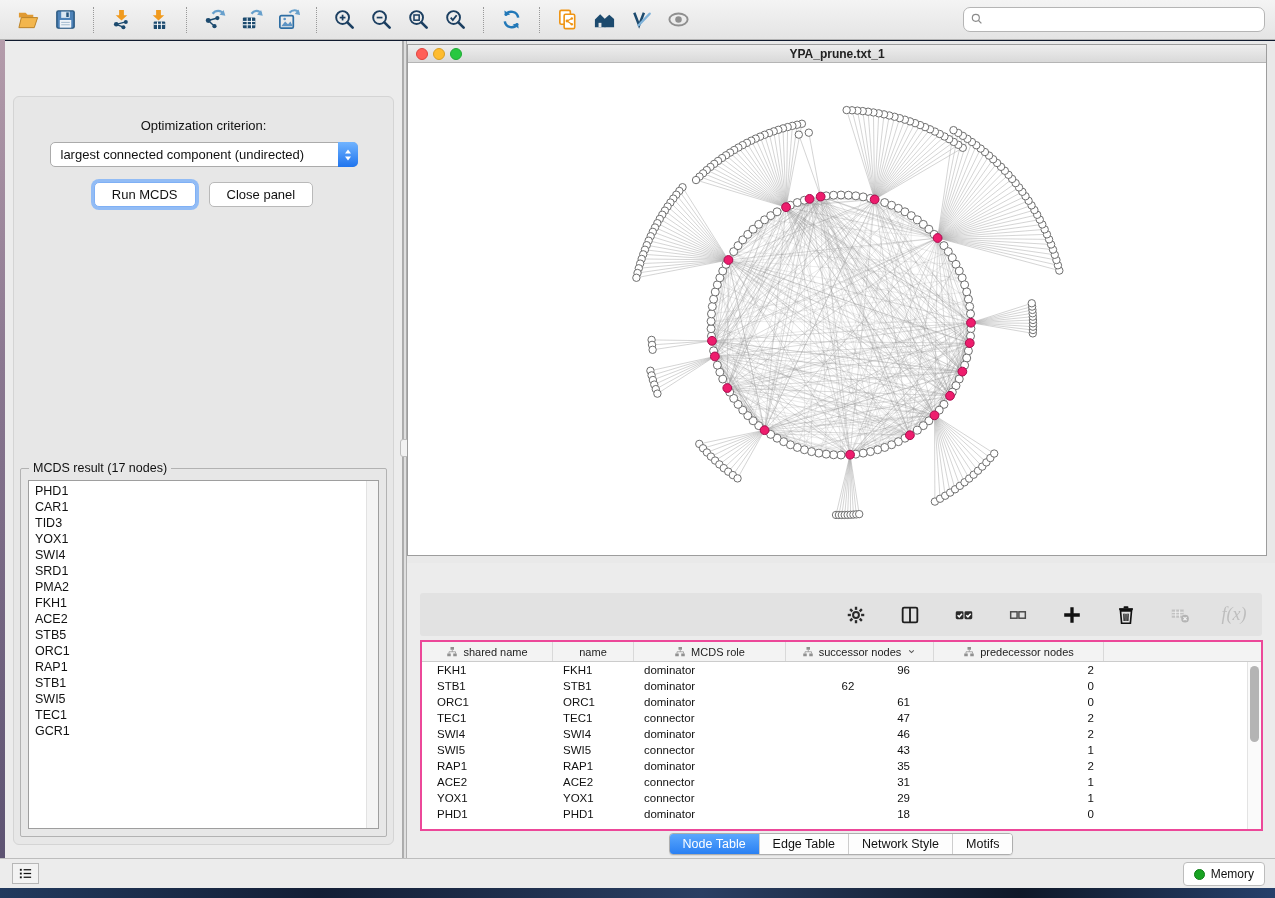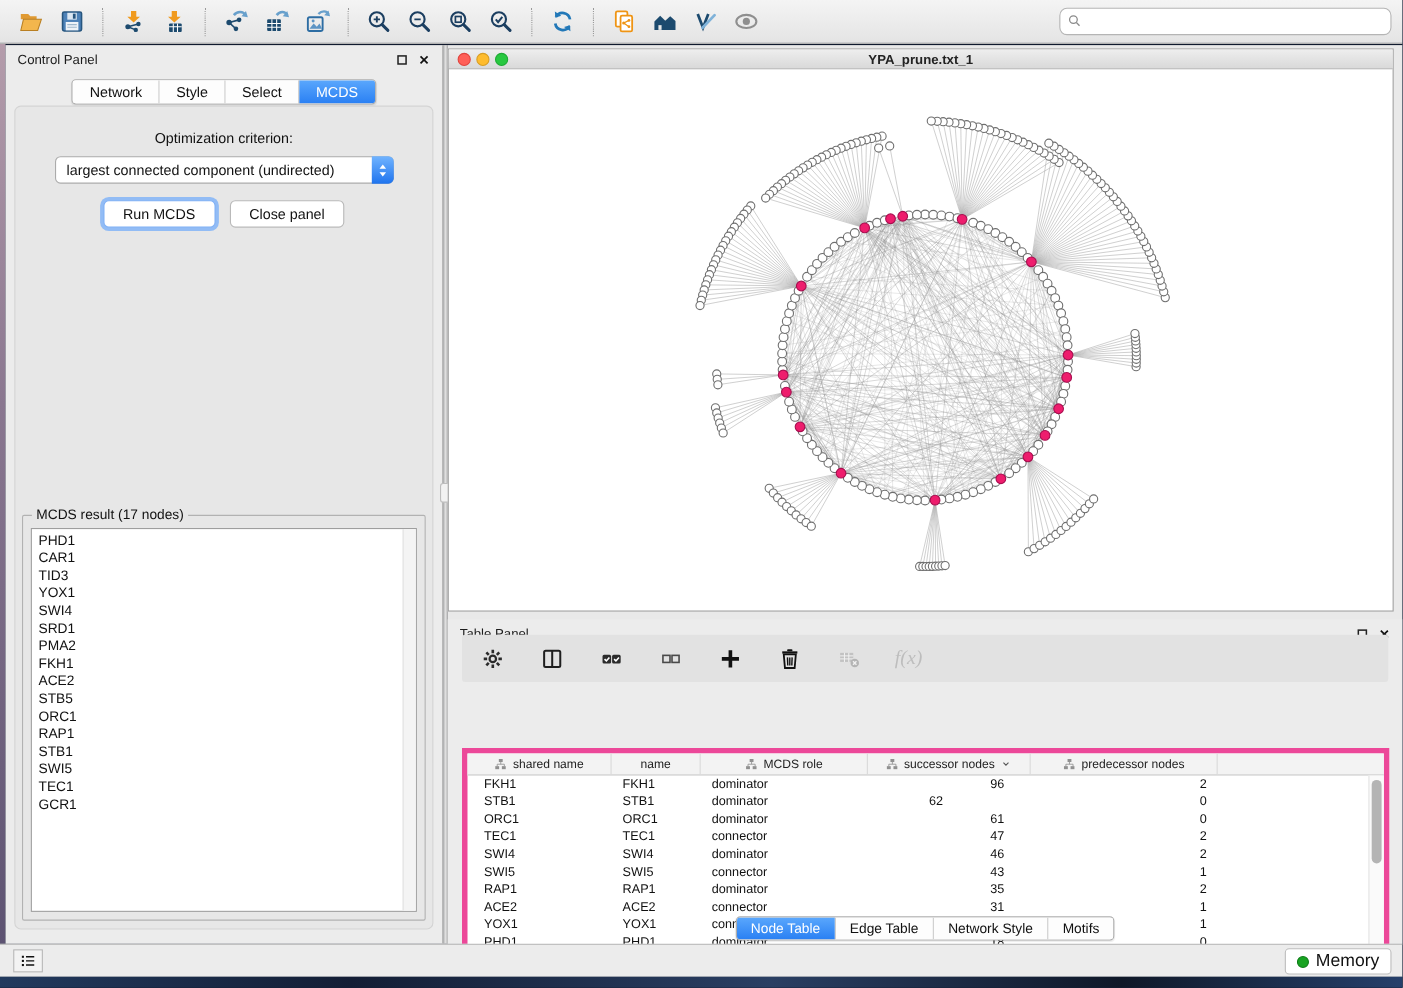--- a/index.html
+++ b/index.html
@@ -86,30 +86,30 @@
   .net-title { font-size:12px; font-weight:700; color:#222; }
   .dots { position:absolute; left:8px; top:3px; display:flex; gap:5px; }
   .dot { width:12px; height:12px; border-radius:50%; }
   .dot.red { background:#ff5f57; border:1px solid #e0443e; }
   .dot.yellow { background:#febc2e; border:1px solid #d89e24; }
   .dot.green { background:#28c840; border:1px solid #1eaa34; }
   #net-svg { display:block; }
 
   
   .table-panel { position:absolute; left:407px; right:0; top:563px; height:295px; background:#ececec; }
-  .table-toolbar { position:absolute; left:13px; right:13px; top:14px; height:43px;
-    background:#e2e2e2; border-radius:3px; display:flex; align-items:center; gap:18px; padding:0 10px; }
+  .table-toolbar { position:absolute; left:13px; right:13px; top:30px; height:43px;
+    background:#e2e2e2; border-radius:3px; display:flex; align-items:center; gap:18px; padding:0 10px;justify-content:flex-end; }
   .tt-btn { width:36px; height:34px; display:flex; align-items:center; justify-content:center;
     background:none; border:none; }
   .tt-btn svg { width:22px; height:22px; }
   .tt-btn.disabled { opacity:.55; }
   .fx-glyph { font-family:"Liberation Serif", serif; font-style:italic; font-size:18px; color:#a0a0a0; }
 
   .data-table { position:absolute; left:13px; right:12px; top:77px; height:191px;
-    background:#fff; border:5px solid #ec4899;margin-top:40px; }
+    background:#fff; border:2px solid #ec4899; }
   .thead { display:flex; height:20px; background:#f3f3f3; border-bottom:1px solid #cccccc; }
   .th { display:flex; align-items:center; justify-content:center; gap:5px;
     font-size:11px; color:#222; border-right:1px solid #d9d9d9; overflow:hidden; }
   .th:last-child { border-right:none; flex:1; }
   .th svg.org { width:12px; height:12px; }
   .th svg.chev { width:11px; height:11px; }
   .tbody { position:absolute; left:0; right:14px; top:20px; bottom:0; overflow:hidden; }
   .tr { display:flex; height:16px; align-items:center; }
   .td { font-size:11.5px; color:#111; white-space:nowrap; overflow:hidden; }
   .vscroll { position:absolute; right:0; top:20px; bottom:0; width:14px;
@@ -122,21 +122,21 @@
 
   
   .status-bar { position:absolute; left:0; right:0; bottom:10px; height:30px;
     background:#ececec; border-top:1px solid #bdbdbd; }
   .list-btn { position:absolute; left:12px; top:4px; width:27px; height:21px;
     background:#f3f3f3; border:1px solid #b7b7b7; display:flex; align-items:center;
     justify-content:center; }
   .list-btn svg { width:15px; height:15px; }
   .memory-btn { position:absolute; right:10px; top:3px; height:24px; background:#fff;
     border:1px solid #bdbdbd; border-radius:4px; display:flex; align-items:center; gap:6px;
-    padding:0 10px; font-size:16px; color:#111; }
+    padding:0 10px; font-size:12px; color:#111; }
   .mem-dot { width:11px; height:11px; border-radius:50%; background:#18a322; border:1px solid #0f7d18; }
 </style>
 </head>
 <body>
 
 <div id="screen">
 
   <div class="toolbar">
     <div id="tb-icons" style="display:flex;align-items:center;">
         <div class="tb-group">
@@ -316,39 +316,20 @@
           <line x1="14.6" y1="14.6" x2="19.5" y2="19.5" stroke="#8a8a8a" stroke-width="2"></line>
         </svg>
       <input class="search-input" placeholder="" style="">
     </div>
   </div>
 
   <div class="desktop-left"></div>
   <div class="right-bg"></div>
 
   <div class="control-panel">
-    <div class="panel-titlebar">
-      <span>Control Panel</span>
-      <span class="panel-ctrls">
-        <svg viewBox="0 0 24 24">
-            <rect x="4" y="4" width="16" height="16" fill="none" stroke="#222" stroke-width="3"></rect>
-          </svg>
-        <svg viewBox="0 0 24 24">
-            <path d="M5 5l14 14M19 5L5 19" stroke="#111" stroke-width="3.4"></path>
-          </svg>
-      </span>
-    </div>
-    <div class="ctl-tabs">
-        <div class="tabgroup" id="ctl-tabgroup">
-          <div class="tab">Network</div>
-          <div class="tab">Style</div>
-          <div class="tab">Select</div>
-          <div class="tab active">MCDS</div>
-        </div>
-      </div>
     <div class="tab-content">
       <div class="opt-label">Optimization criterion:</div>
       <div class="dropdown">
         <span>largest connected component (undirected)</span>
         <span class="spinner">
           <svg viewBox="0 0 16 10">
               <path d="M8 1l6 8H2z" fill="#fff"></path>
             </svg>
           <svg viewBox="0 0 16 10">
               <path d="M8 9L2 1h12z" fill="#fff"></path>
@@ -1243,31 +1224,20 @@
           <circle cx="526.5141740440246" cy="352.3055881596697" r="4.4" fill="#ee1d6d" stroke="#a80d4f" stroke-width="1"></circle>
           <circle cx="542.0271738329051" cy="332.8030745519535" r="4.4" fill="#ee1d6d" stroke="#a80d4f" stroke-width="1"></circle>
           <circle cx="554.3654554446362" cy="308.5878334408891" r="4.4" fill="#ee1d6d" stroke="#a80d4f" stroke-width="1"></circle>
           <circle cx="561.7348489364041" cy="280.09250312480856" r="4.4" fill="#ee1d6d" stroke="#a80d4f" stroke-width="1"></circle>
           <circle cx="562.9802003703309" cy="259.73118716315315" r="4.4" fill="#ee1d6d" stroke="#a80d4f" stroke-width="1"></circle>
         </g>
       </svg>
   </div>
 
   <div class="table-panel">
-    <div class="panel-titlebar">
-      <span>Table Panel</span>
-      <span class="panel-ctrls">
-        <svg viewBox="0 0 24 24">
-            <rect x="4" y="4" width="16" height="16" fill="none" stroke="#222" stroke-width="3"></rect>
-          </svg>
-        <svg viewBox="0 0 24 24">
-            <path d="M5 5l14 14M19 5L5 19" stroke="#111" stroke-width="3.4"></path>
-          </svg>
-      </span>
-    </div>
     <div class="table-toolbar" id="table-toolbar">
         <button class="tt-btn">
           <svg viewBox="0 0 24 24">
             <circle cx="12" cy="12" r="3.2" fill="none" stroke="#2b2b2b" stroke-width="2.2"></circle>
             <g stroke="#2b2b2b" stroke-width="2.6">
               <line x1="12" y1="3" x2="12" y2="6.4"></line>
               <line x1="12" y1="17.6" x2="12" y2="21"></line>
               <line x1="3" y1="12" x2="6.4" y2="12"></line>
               <line x1="17.6" y1="12" x2="21" y2="12"></line>
               <line x1="5.6" y1="5.6" x2="8" y2="8"></line>

